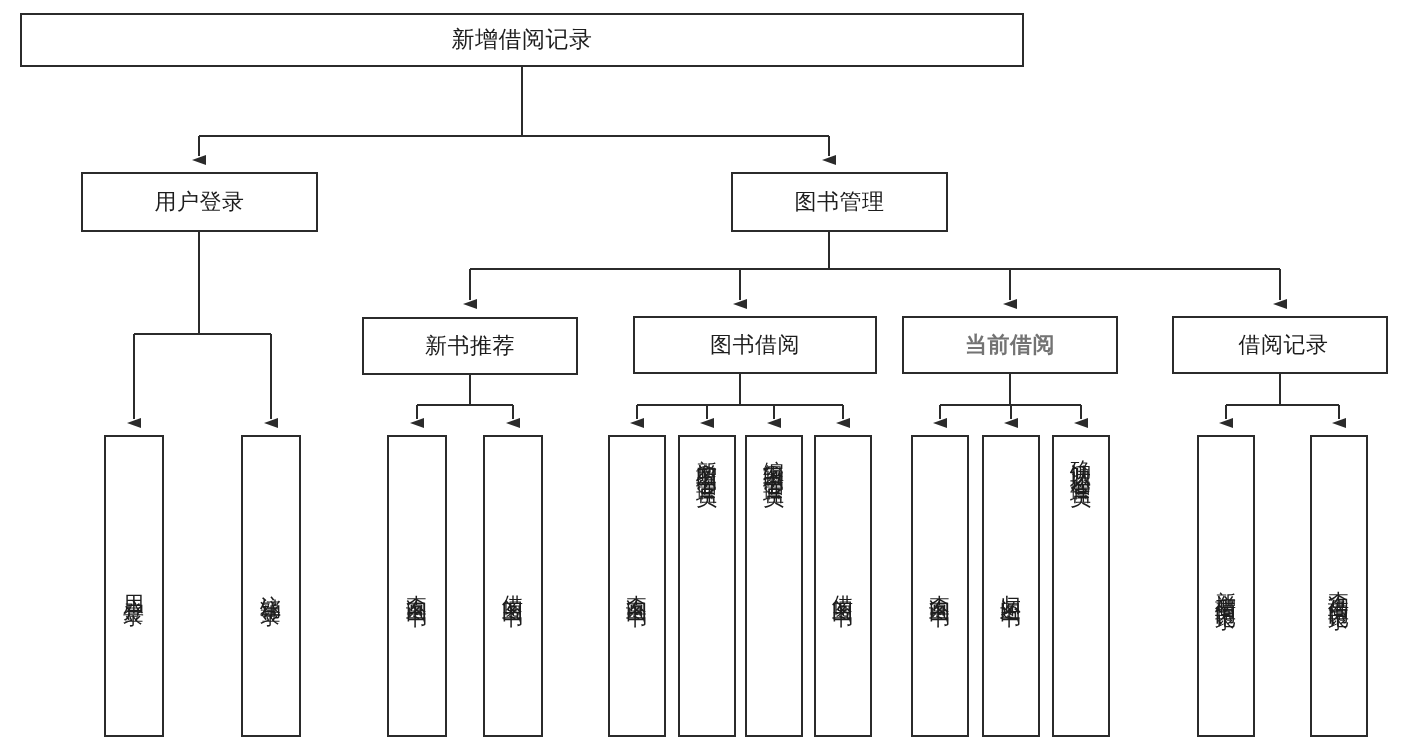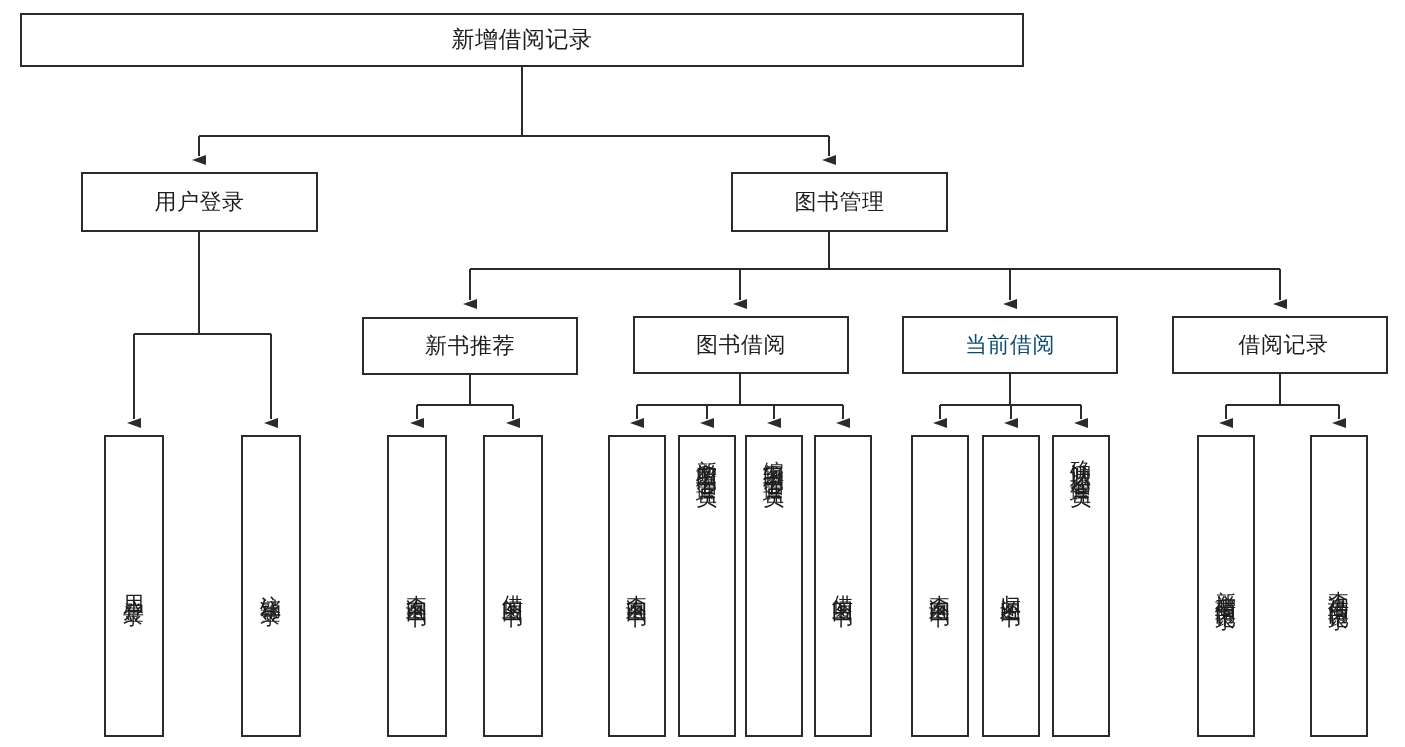--- a/index.html
+++ b/index.html
@@ -129,25 +129,25 @@
       </div>
       <div class="node-box horizontal" style="left: 81px; top: 172px; width: 237px; height: 60px; border-color: rgb(43, 43, 43);">
         <span class="node-label" style="color: rgb(29, 29, 29);">用户登录</span>
       </div>
       <div class="node-box horizontal" style="left: 711px; top: 172px; width: 217px; height: 60px; border-color: rgb(43, 43, 43); margin-left: 20px;">
         <span class="node-label" style="color: rgb(29, 29, 29);">图书管理</span>
       </div>
       <div class="node-box horizontal" style="left: 362px; top: 317px; width: 216px; height: 58px; border-color: rgb(43, 43, 43);">
         <span class="node-label" style="color: rgb(29, 29, 29);">新书推荐</span>
       </div>
-      <div class="node-box horizontal" style="left: 633px; top: 316px; width: 216px; height: 58px; border-color: rgb(43, 43, 43);">
+      <div class="node-box horizontal" style="left: 633px; top: 316px; width: 244px; height: 58px; border-color: rgb(43, 43, 43);">
         <span class="node-label" style="color: rgb(29, 29, 29);">图书借阅</span>
       </div>
       <div class="node-box horizontal" style="left: 902px; top: 316px; width: 216px; height: 58px; border-color: rgb(43, 43, 43);">
-        <span class="node-label" style="color: #0c4a6e;">当前借阅</span>
+        <span class="node-label" style="color: #737373; font-weight: bold;">当前借阅</span>
       </div>
       <div class="node-box horizontal" style="left: 1172px; top: 316px; width: 216px; height: 58px; border-color: rgb(43, 43, 43);">
         <span class="node-label" style="color: rgb(29, 29, 29); margin-left: 7px;">借阅记录</span>
       </div>
       <div class="node-box vertical" style="left: 104px; top: 435px; width: 60px; height: 302px; border-color: rgb(43, 43, 43);">
         <span class="node-label" style="color: rgb(29, 29, 29);">用户登录</span>
       </div>
       <div class="node-box vertical" style="left: 241px; top: 435px; width: 60px; height: 302px; border-color: rgb(43, 43, 43);">
         <span class="node-label" style="color: rgb(29, 29, 29);">注销登录</span>
       </div>

